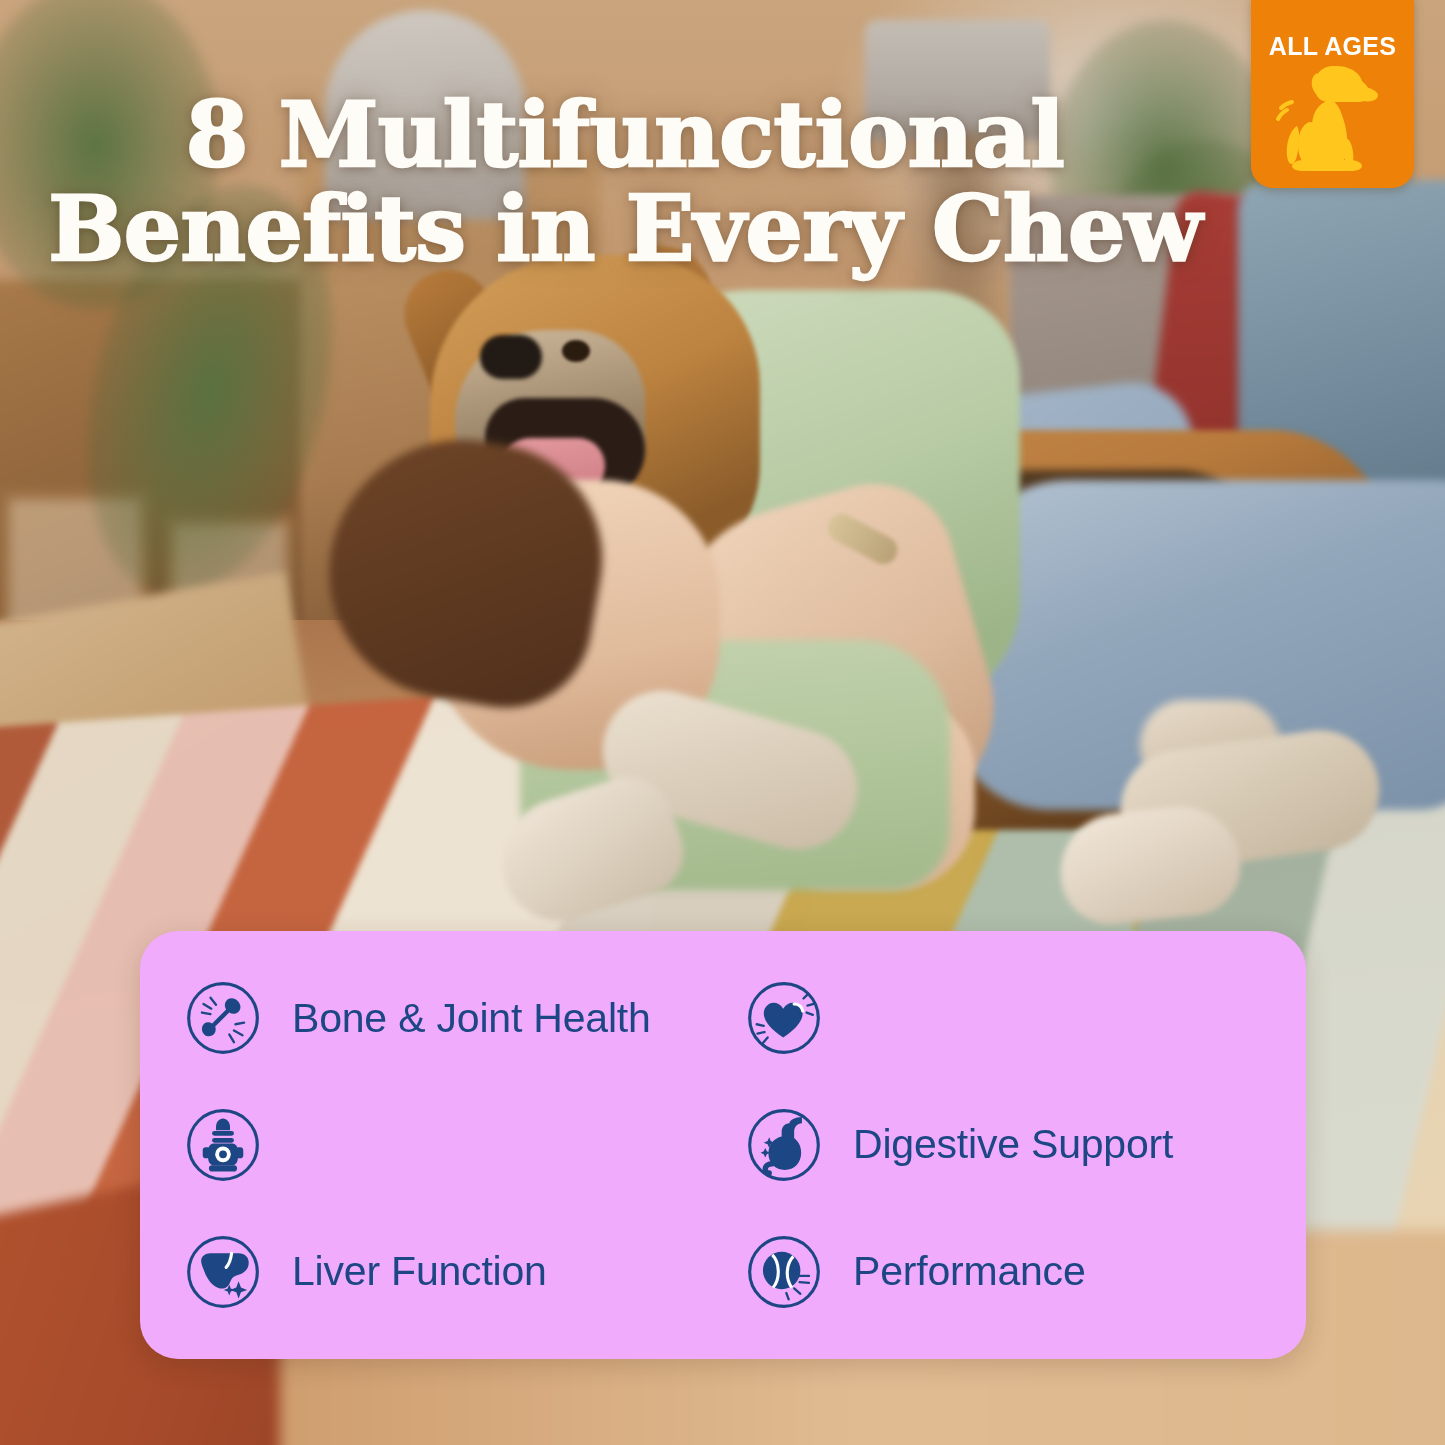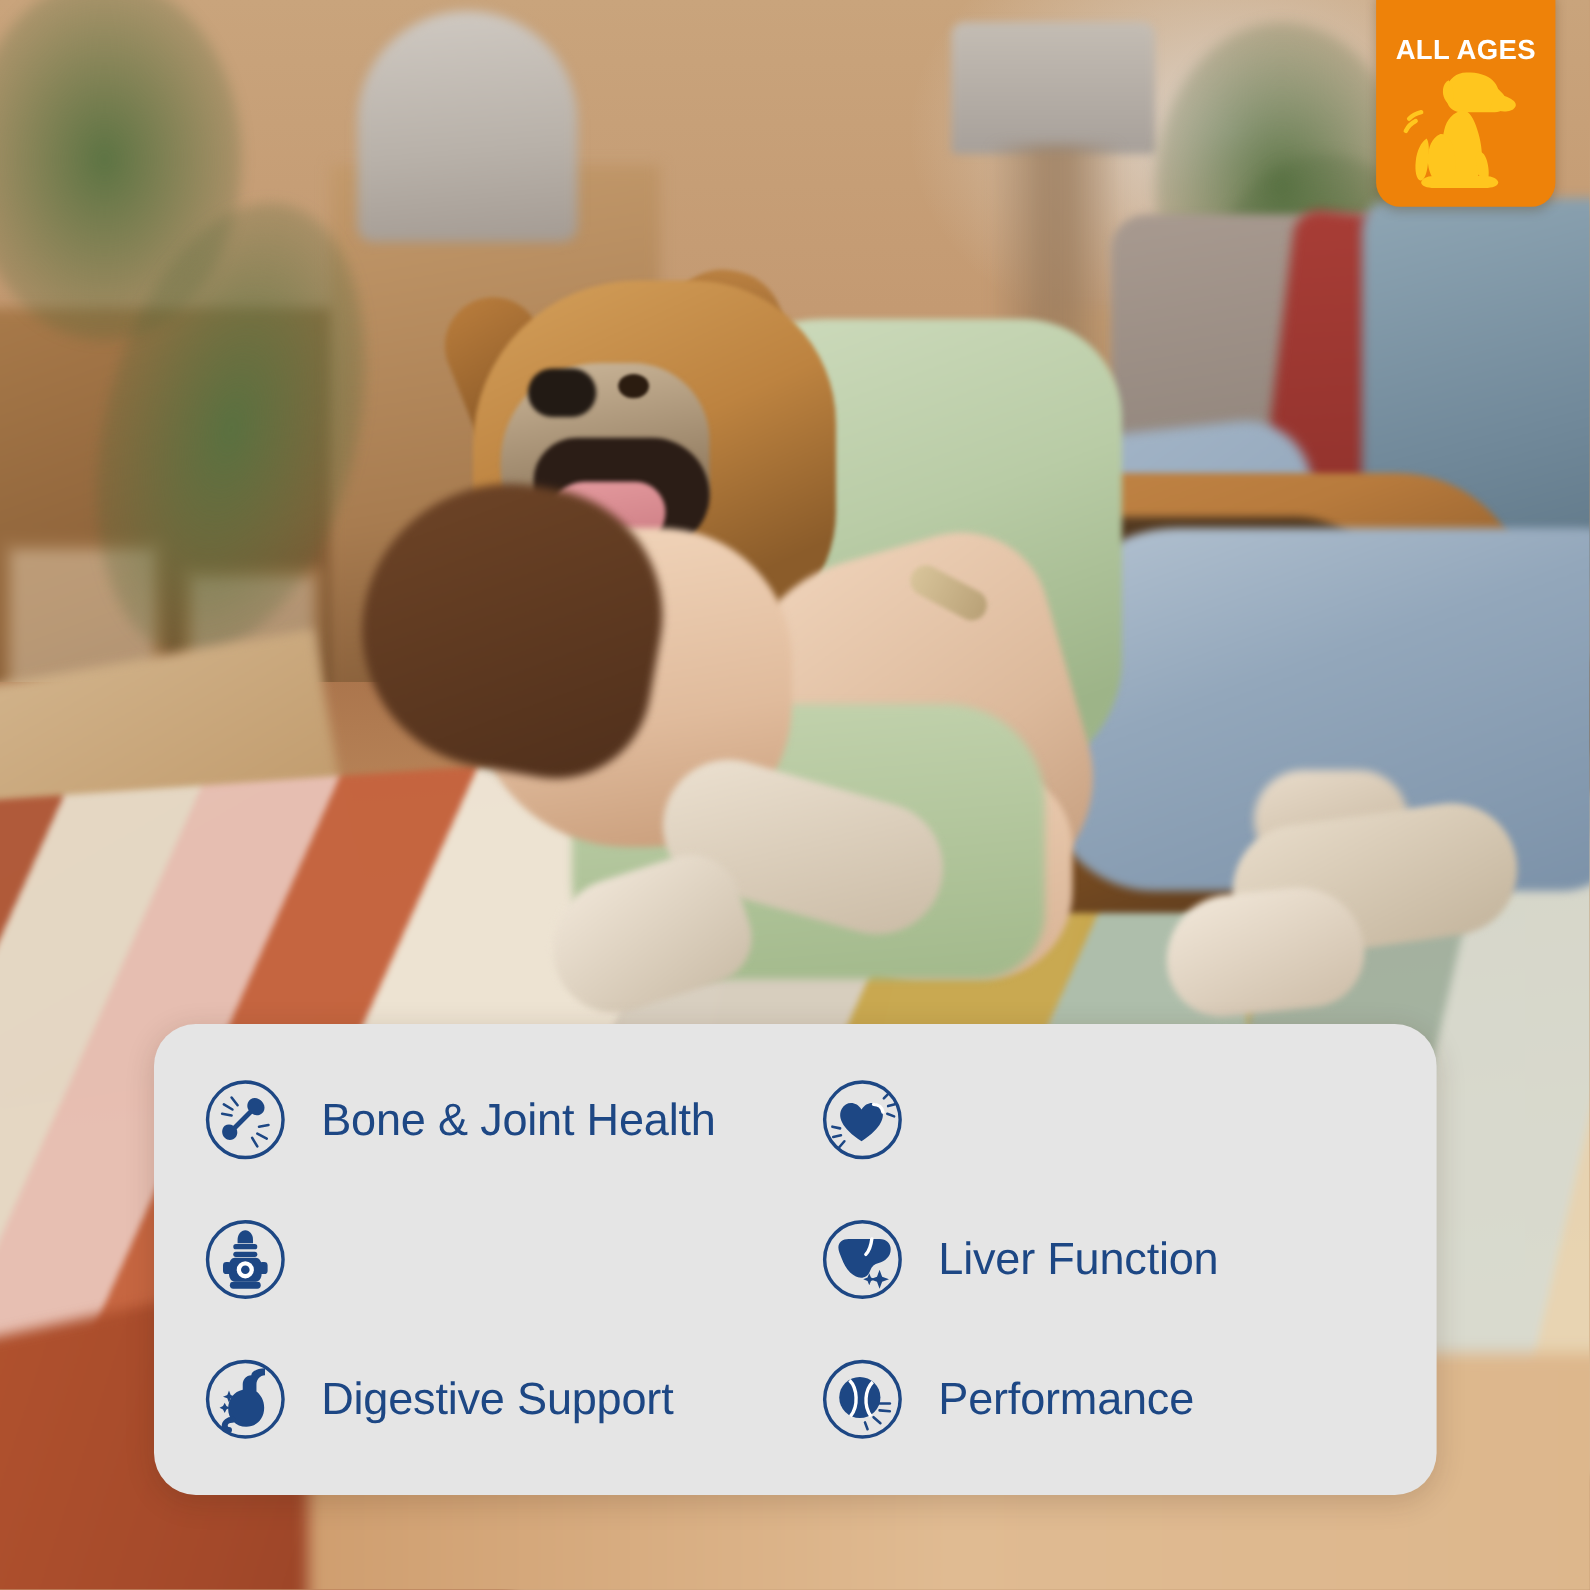--- a/index.html
+++ b/index.html
@@ -378,21 +378,21 @@
     font-size:25px;
     letter-spacing:.3px;
   }
   .badge-dog { position:absolute; left:22px; top:66px; width:122px; height:112px; }
 
   
   .card {
     position:absolute;
     left:140px; top:931px;
     width:1166px; height:428px;
-    background:#e5e5e5;
+    background:#f0abfc;
     border-radius:38px;
     box-shadow:0 6px 26px rgba(60,35,15,.18);
     padding:24px 34px 24px 44px;
     display:grid;
     grid-template-columns:1fr 1fr;
     grid-auto-rows:1fr;
     column-gap:34px;
   }
   .benefit {
     display:flex;
@@ -474,20 +474,24 @@
     <div class="bracelet"></div>
     <div class="hand"></div>
     <div class="sweater2"></div>
     <div class="face"></div>
     <div class="hair"></div>
     <div class="hair-front"></div>
     <div class="dog-leg-a"></div>
     <div class="dog-paw-a"></div>
   </div>
 
+  <h1 class="headline">
+    <span class="l1">8 Multifunctional</span>
+    <span class="l2">Benefits in Every Chew</span>
+  </h1>
 
   <div class="badge">
     <div class="badge-label">ALL AGES</div>
     <svg class="badge-dog" viewBox="0 0 122 112">
       <g fill="#FFC61E">
 
         <path d="M60 6c-9 0-16 6-18 14-1 5-1 10 1 14 2 5 7 8 13 8h30c6 0 10-4 10-9 0-3-1-6-3-8l-4-4c-2-6-7-11-14-13-5-2-10-2-15-2z"></path>
 
         <path d="M44 13c-4 2-6 7-5 13 1 5 4 9 8 10 2-8 2-16-3-23z"></path>
 
@@ -559,37 +563,37 @@
           <circle cx="50" cy="62" r="10" fill="#ffffff"></circle>
           <circle cx="50" cy="62" r="5"></circle>
         </g>
       </svg>
     </div>
 
 
     <div class="benefit">
       <svg class="ico" viewBox="0 0 100 100">
         <circle cx="50" cy="50" r="44" fill="none" stroke="#1D4784" stroke-width="4"></circle>
+        <path d="M55 20c-6 0-10 5-10 11v6c-10 2-17 11-17 22 0 12 9 21 21 21 12 0 21-9 21-22 0-9-4-15-9-19v-8c0-6 4-11 10-11v-8c-9 0-16 4-16 8z" fill="#1D4784" transform="translate(2,2)"></path>
+        <path d="M35 74c-5 0-9 3-9 7 0 3 2 5 5 5" fill="none" stroke="#1D4784" stroke-width="7" stroke-linecap="round"></path>
+        <path d="M31 40 L33 45 L38 47 L33 49 L31 54 L29 49 L24 47 L29 45 Z" fill="#1D4784"></path>
+        <path d="M26 54 L28 58 L32 60 L28 62 L26 66 L24 62 L20 60 L24 58 Z" fill="#1D4784"></path>
+      </svg>
+      <span class="txt">Digestive Support</span>
+    </div>
+
+    <div class="benefit">
+      <svg class="ico" viewBox="0 0 100 100">
+        <circle cx="50" cy="50" r="44" fill="none" stroke="#1D4784" stroke-width="4"></circle>
         <path d="M22 36c0-6 5-10 12-10h36c8 0 13 5 13 12 0 9-7 14-14 16-5 1-8 4-10 9-2 6-7 9-13 8-9-2-16-11-20-22-2-5-4-9-4-13z" fill="#1D4784"></path>
         <path d="M61 26c-1 8-3 14-7 18" fill="none" stroke="#ffffff" stroke-width="4" stroke-linecap="round"></path>
         <path d="M70 62 L73 70 L81 73 L73 76 L70 84 L67 76 L59 73 L67 70 Z" fill="#1D4784"></path>
         <path d="M58 66 L60 71 L65 73 L60 75 L58 80 L56 75 L51 73 L56 71 Z" fill="#1D4784"></path>
       </svg>
       <span class="txt">Liver Function</span>
-    </div>
-
-    <div class="benefit">
-      <svg class="ico" viewBox="0 0 100 100">
-        <circle cx="50" cy="50" r="44" fill="none" stroke="#1D4784" stroke-width="4"></circle>
-        <path d="M55 20c-6 0-10 5-10 11v6c-10 2-17 11-17 22 0 12 9 21 21 21 12 0 21-9 21-22 0-9-4-15-9-19v-8c0-6 4-11 10-11v-8c-9 0-16 4-16 8z" fill="#1D4784" transform="translate(2,2)"></path>
-        <path d="M35 74c-5 0-9 3-9 7 0 3 2 5 5 5" fill="none" stroke="#1D4784" stroke-width="7" stroke-linecap="round"></path>
-        <path d="M31 40 L33 45 L38 47 L33 49 L31 54 L29 49 L24 47 L29 45 Z" fill="#1D4784"></path>
-        <path d="M26 54 L28 58 L32 60 L28 62 L26 66 L24 62 L20 60 L24 58 Z" fill="#1D4784"></path>
-      </svg>
-      <span class="txt">Digestive Support</span>
     </div>
 
     <div class="benefit">
       <svg class="ico" viewBox="0 0 100 100">
         <circle cx="50" cy="50" r="44" fill="none" stroke="#1D4784" stroke-width="4"></circle>
         <circle cx="47" cy="48" r="24" fill="#1D4784"></circle>
         <path d="M35 28 C44 37 46 58 36 70" fill="none" stroke="#ffffff" stroke-width="4"></path>
         <path d="M62 30 C53 39 51 58 60 70" fill="none" stroke="#ffffff" stroke-width="4"></path>
         <g stroke="#1D4784" stroke-width="3" stroke-linecap="round">
           <path d="M70 55 L82 55"></path>

